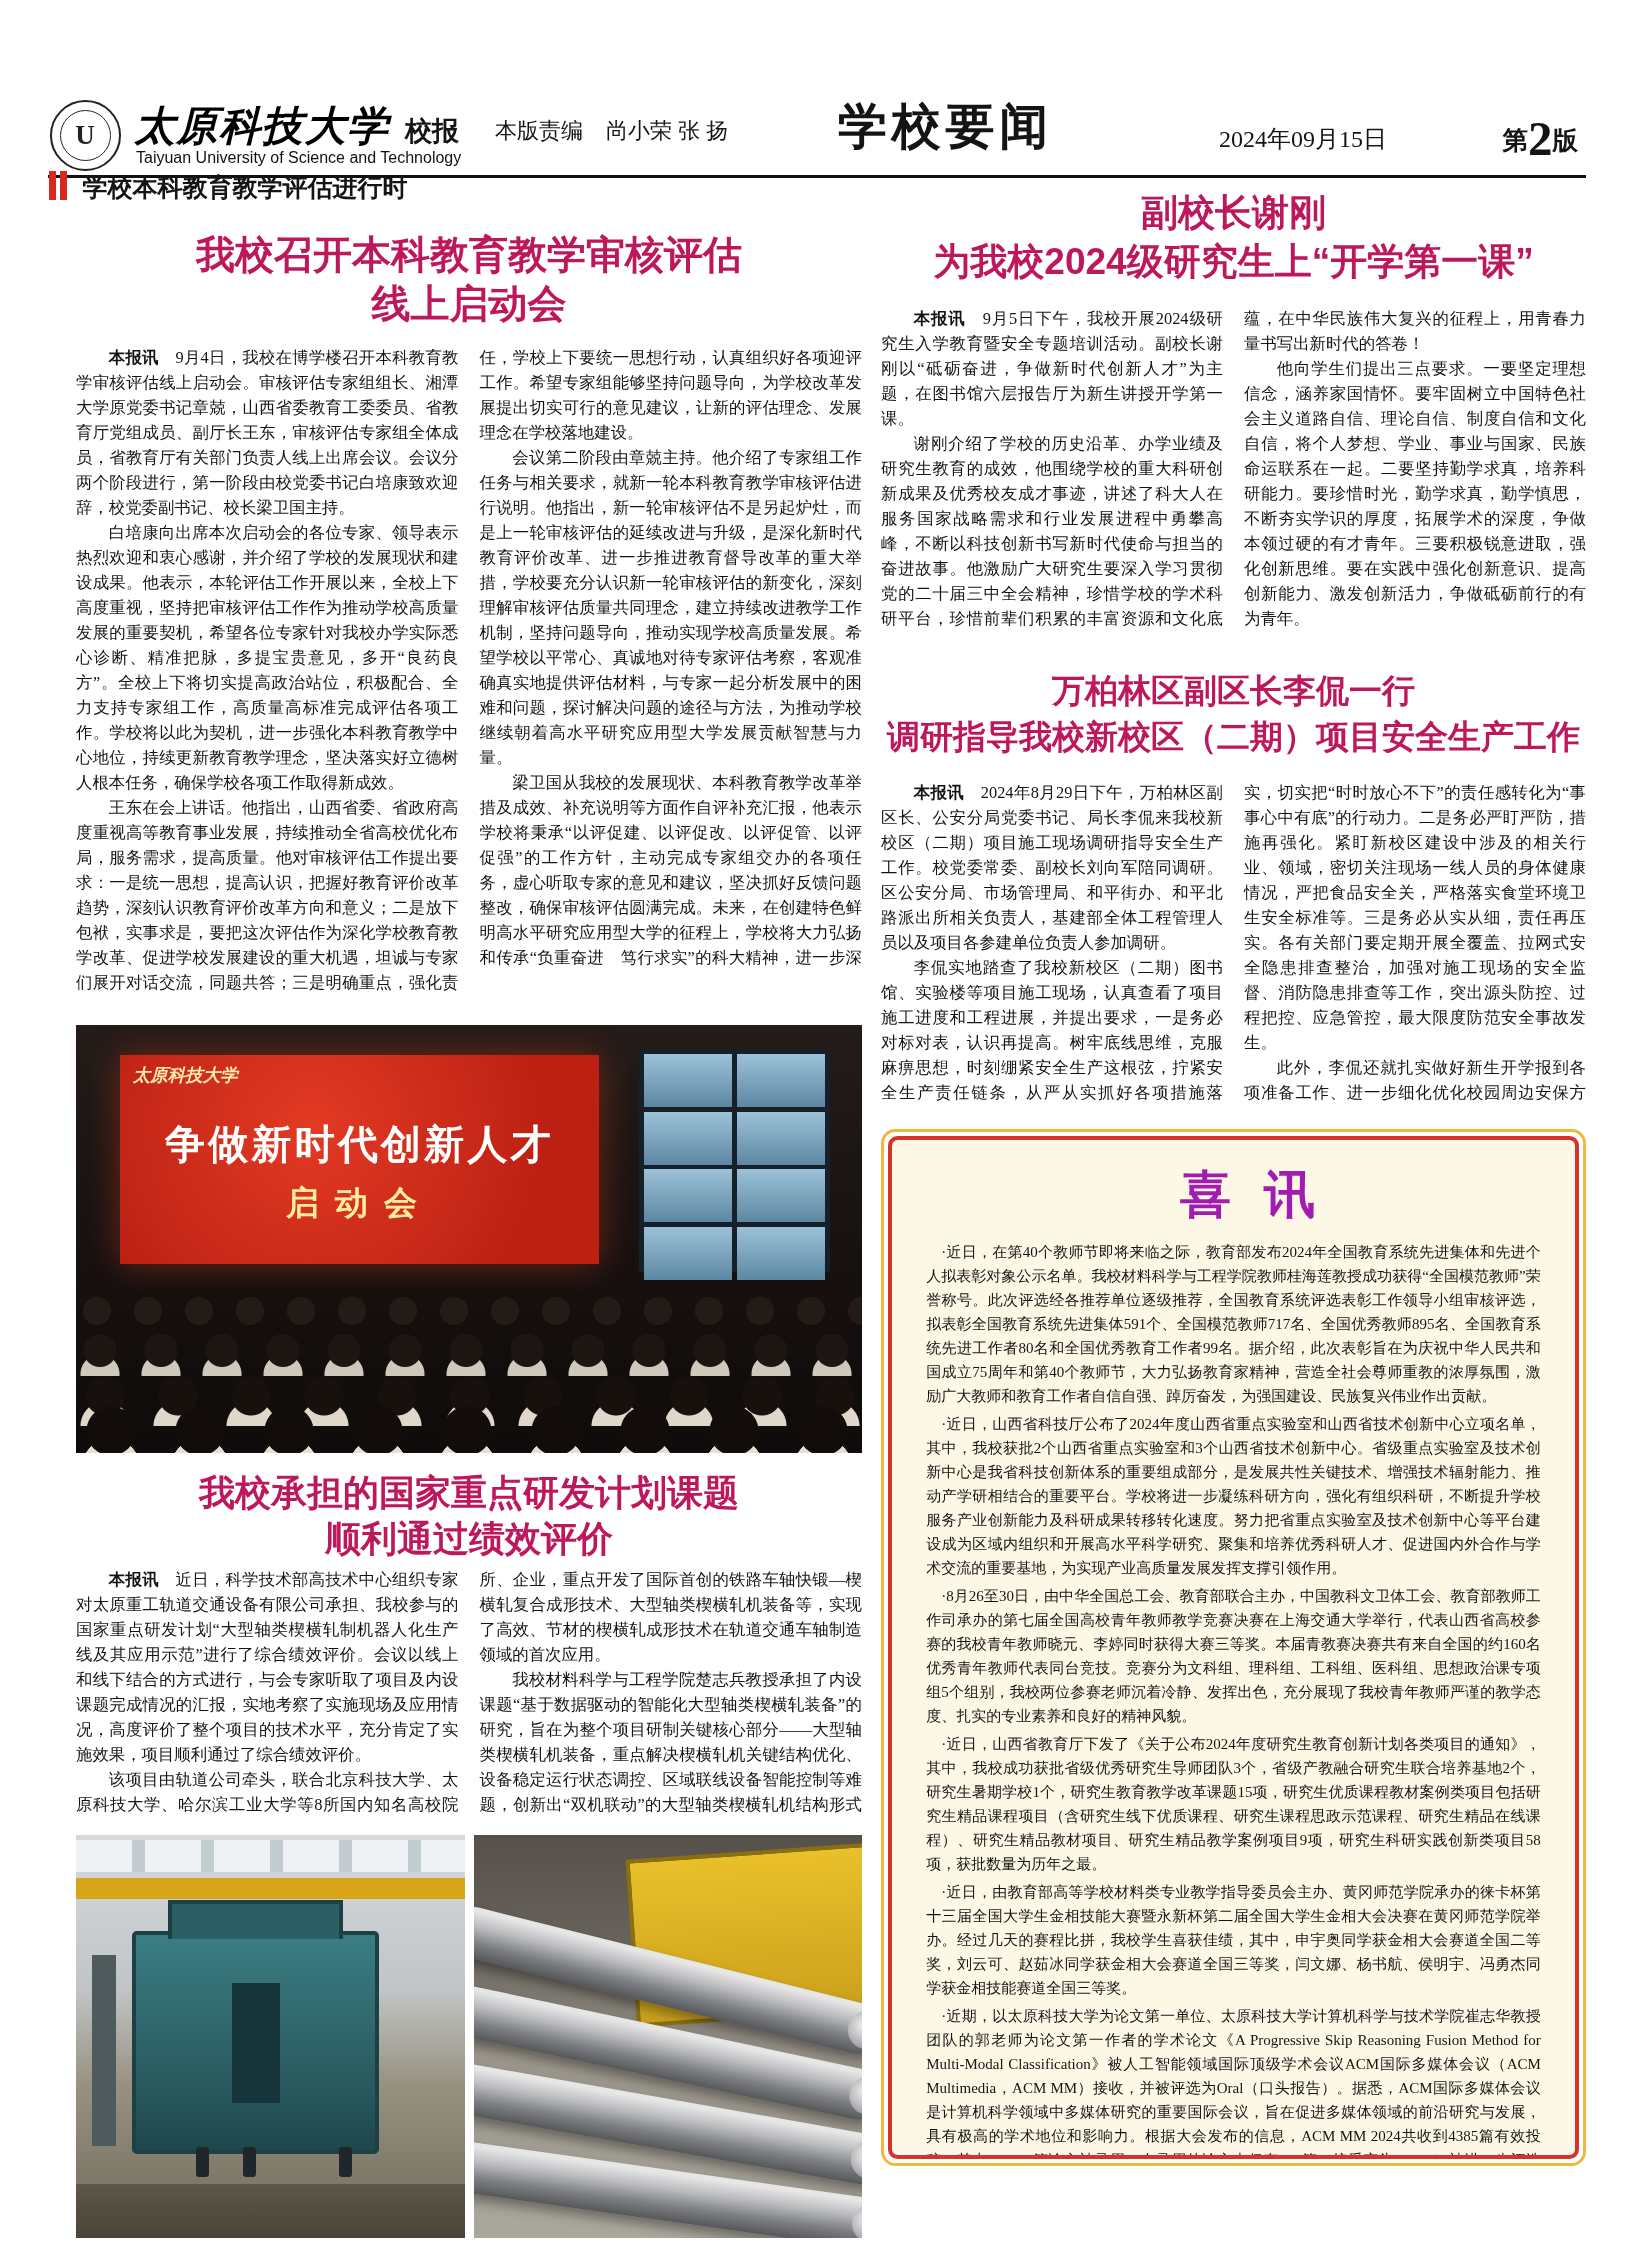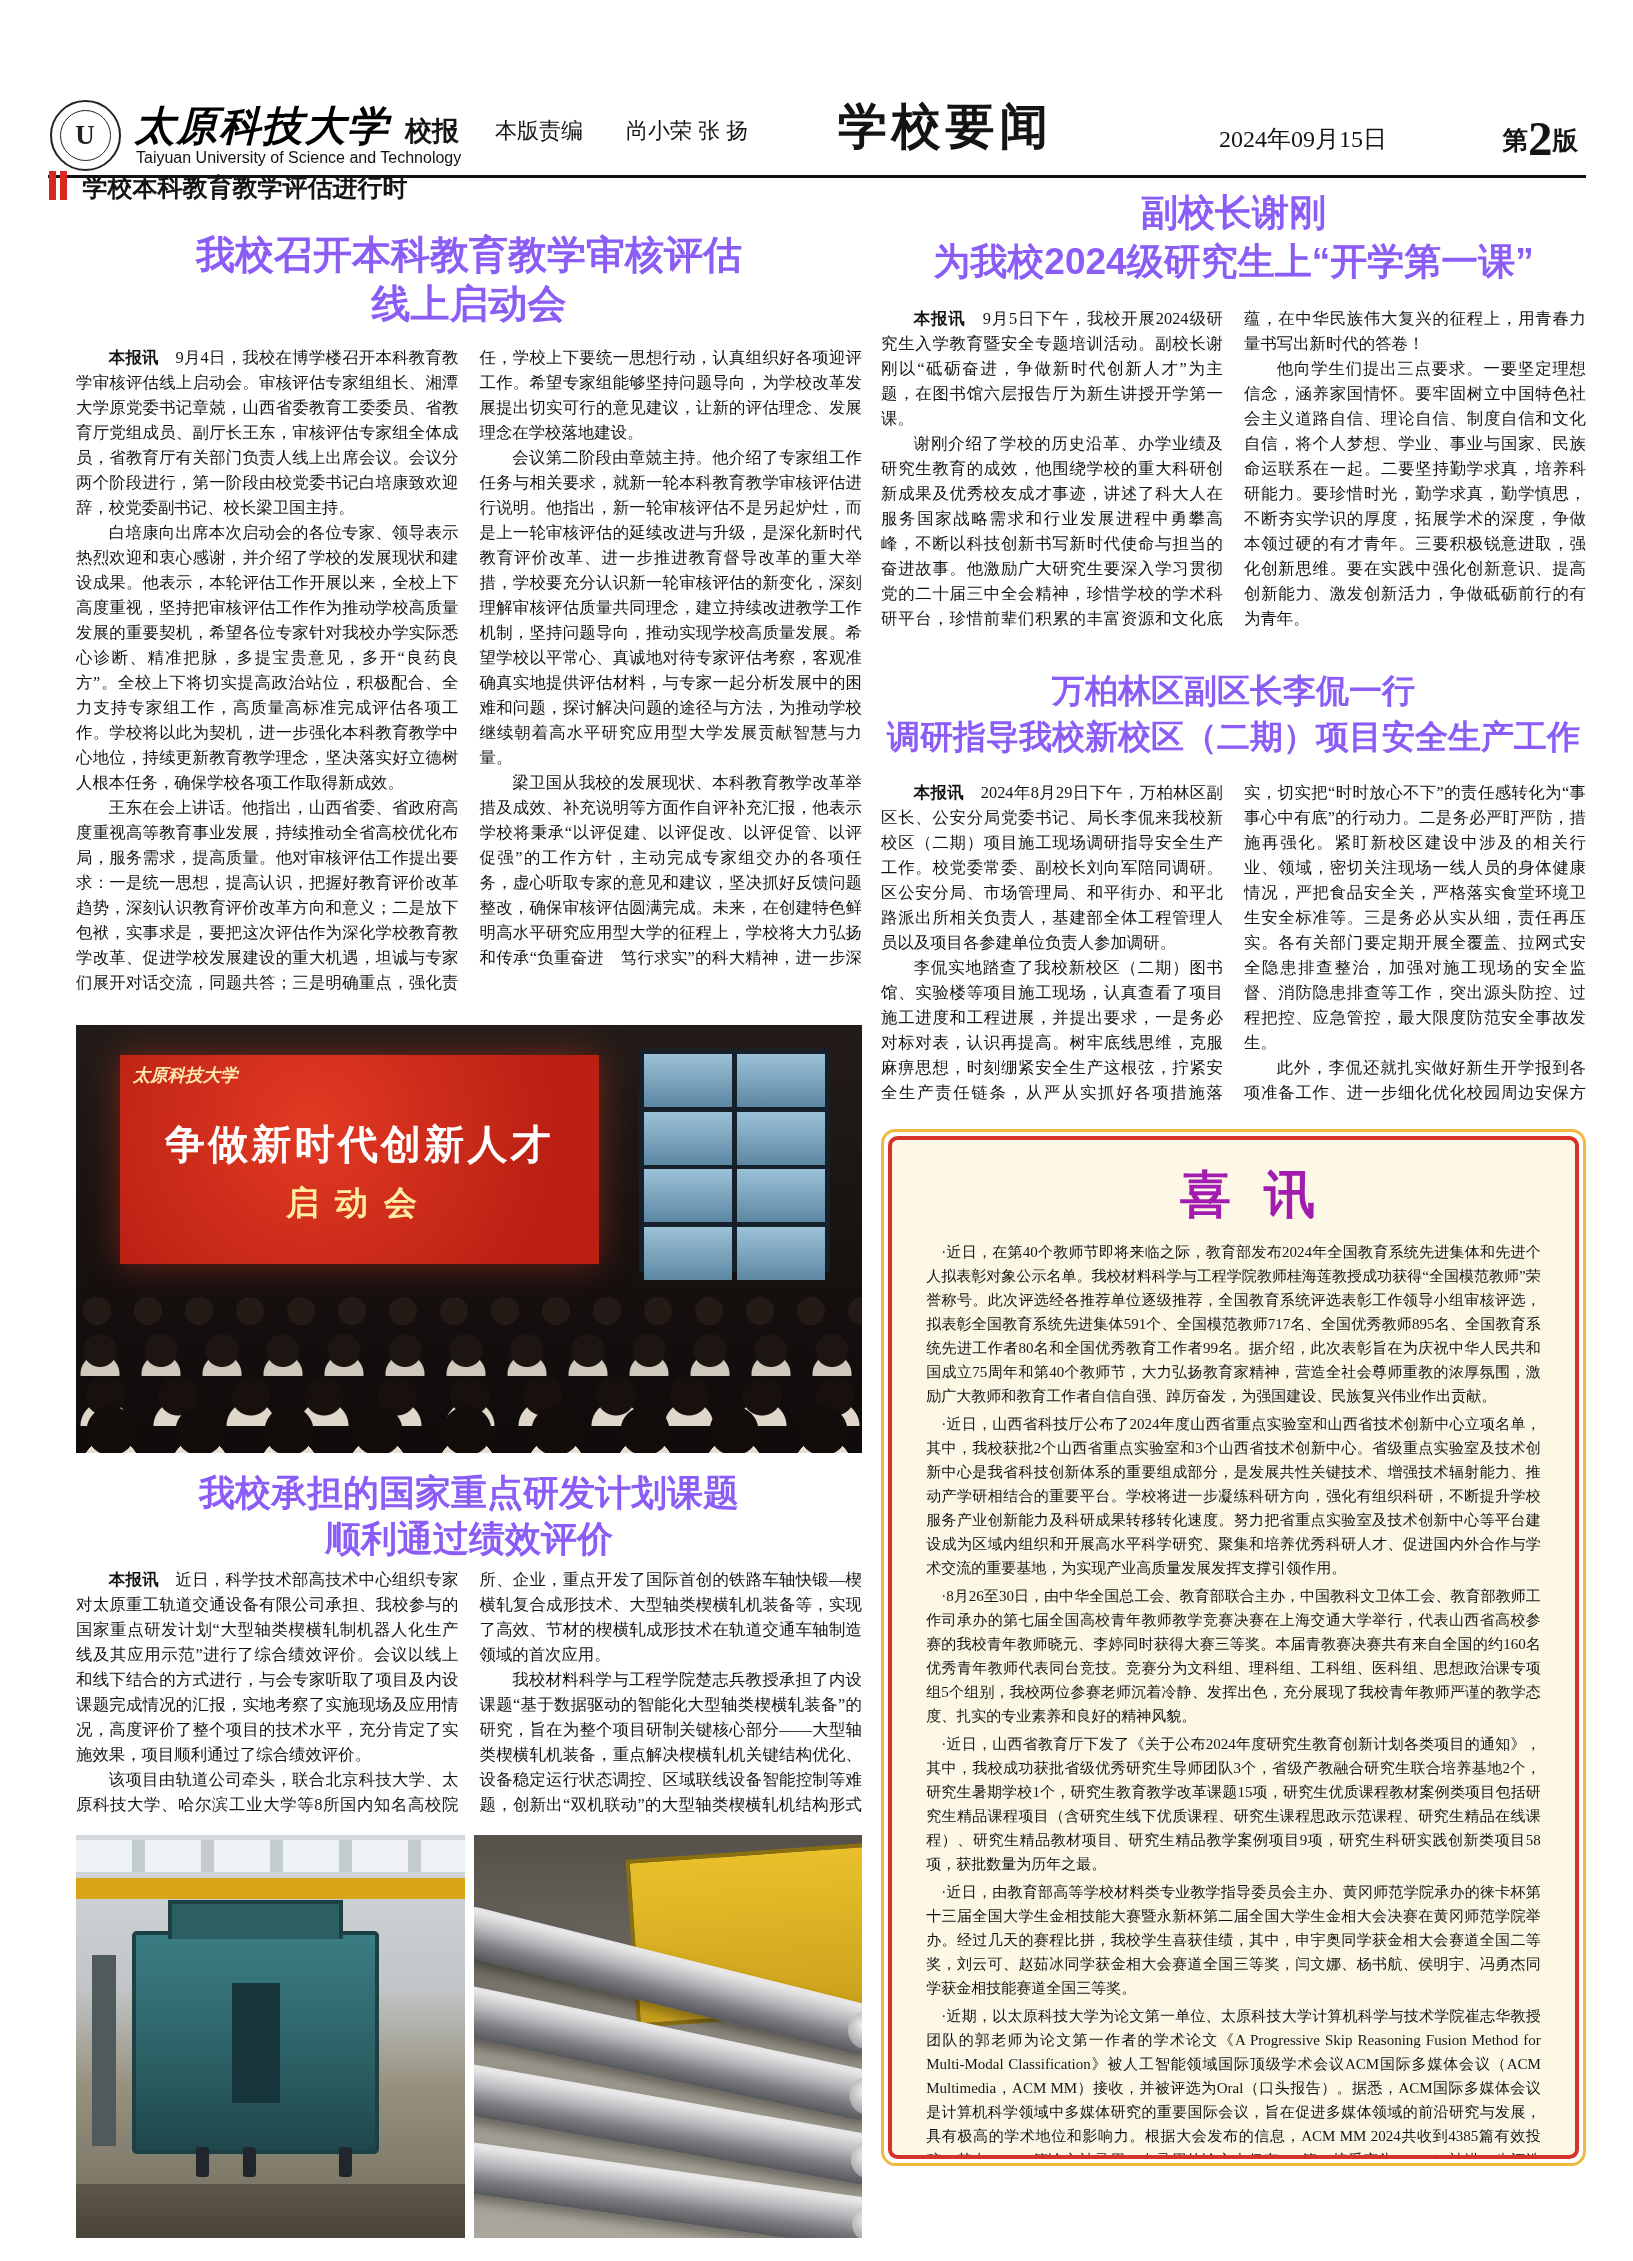--- a/index.html
+++ b/index.html
@@ -12,35 +12,35 @@
   #seal{position:absolute;left:1.6px;top:-1.6px;width:67px;height:67px;border:2.4px solid #222;border-radius:50%;
         display:flex;align-items:center;justify-content:center;}
   #seal .inner{width:49px;height:49px;border:1.6px solid #222;border-radius:50%;
         display:flex;align-items:center;justify-content:center;font-family:"Liberation Serif",serif;
         font-size:27px;font-weight:bold;color:#222;}
   #uni-cn{position:absolute;left:86px;top:-3.2px;font-size:41px;font-weight:bold;
         font-style:italic;letter-spacing:1.6px;color:#000;font-family:"Liberation Serif","DejaVu Serif",serif;}
   #uni-en{position:absolute;left:88px;top:47px;font-size:16px;color:#111;font-family:"Liberation Sans",sans-serif;}
   #paper-label{position:absolute;left:357px;top:11px;font-size:27px;font-weight:900;}
   #editor-label{position:absolute;left:447px;top:14.4px;font-size:22px;}
-  #editors{position:absolute;left:558px;top:14.4px;font-size:22px;margin-left:20px;}
+  #editors{position:absolute;left:558px;top:14.4px;font-size:22px;}
   #section-title{position:absolute;left:766px;top:-8px;width:263px;text-align:center;
         font-size:49px;font-weight:700;letter-spacing:4.8px;}
   #issue-date{position:absolute;right:199px;top:21px;font-size:24px;}
   #edition{position:absolute;right:8px;top:8px;font-size:25.5px;font-weight:700;}
   #edition b{font-size:49px;vertical-align:-6.4px;}
 
   
   .body-2col{column-count:2;column-gap:21px;text-align:justify;overflow:hidden;}
   .body-2col p{margin:0;text-indent:2em;font-size:16.4px;line-height:25px;}
   .lead{font-weight:bold;}
   .kicker{position:absolute;left:49px;top:171px;font-size:25px;font-weight:900;}
   .kicker .bars{display:inline-block;vertical-align:-4px;margin-right:11px;}
   .kicker .bars i{display:inline-block;width:7.2px;height:29px;background:#d8281f;margin-right:4px;}
-  .headline{position:absolute;text-align:center;font-weight:900;color:#8b5cf6;}
+  .headline{position:absolute;text-align:center;font-weight:900;color:#be185d;}
 
   
   #xixun{position:absolute;left:881px;top:1129px;width:705px;height:1037px;}
   #xixun .gold{position:absolute;inset:0;border:3.2px solid #efb93f;border-radius:14.4px;background:#fff;}
   #xixun .red{position:absolute;inset:7.2px;border:4px solid #d8332a;border-radius:9.6px;background:#fdf8e6;overflow:hidden;}
   #xixun h2{margin:21px 0 9.6px 0;text-align:center;font-size:51px;font-weight:900;color:#a21caf;
         letter-spacing:33px;text-indent:33px;font-family:"Liberation Sans","DejaVu Sans",sans-serif;padding-left:28px;}
   #xixun .items{padding:0 30px;}
   #xixun .items p{margin:4px;font-size:15px;line-height:24px;text-align:justify;text-indent:1em;}
 

